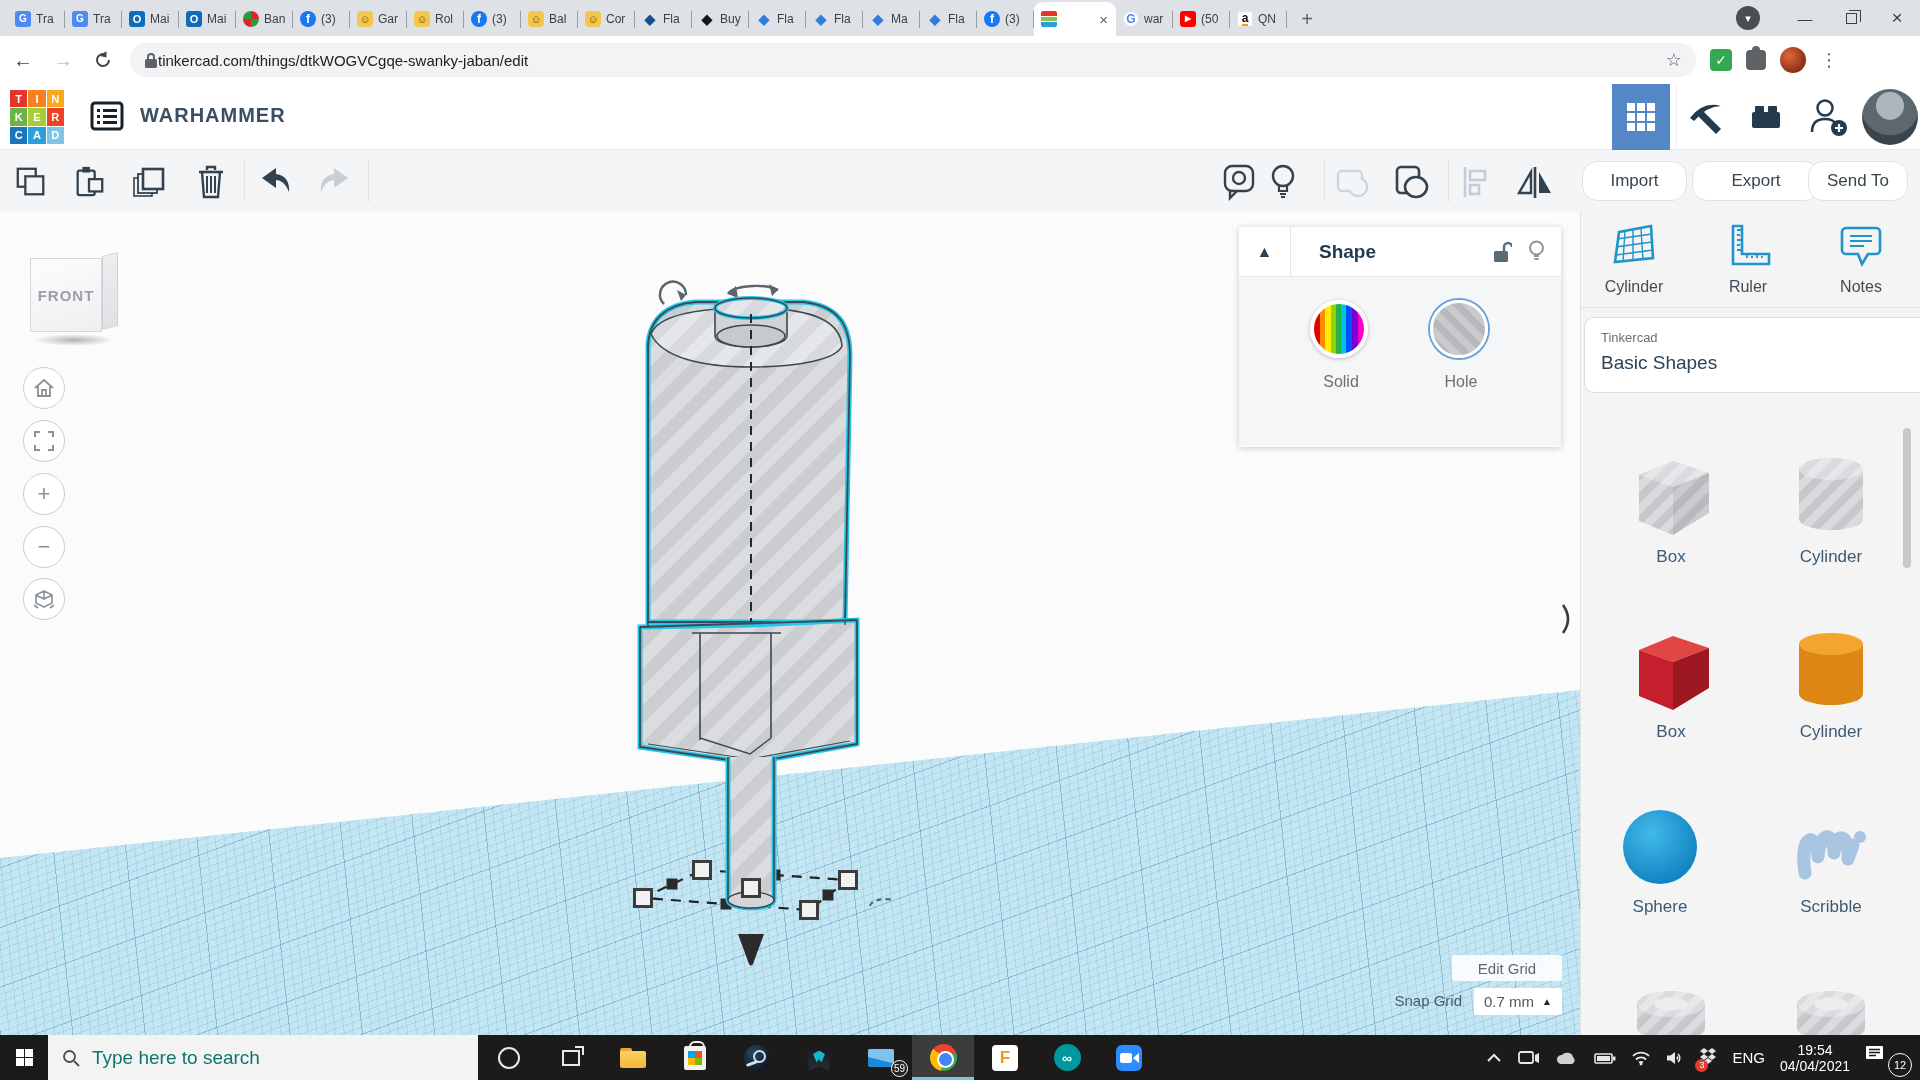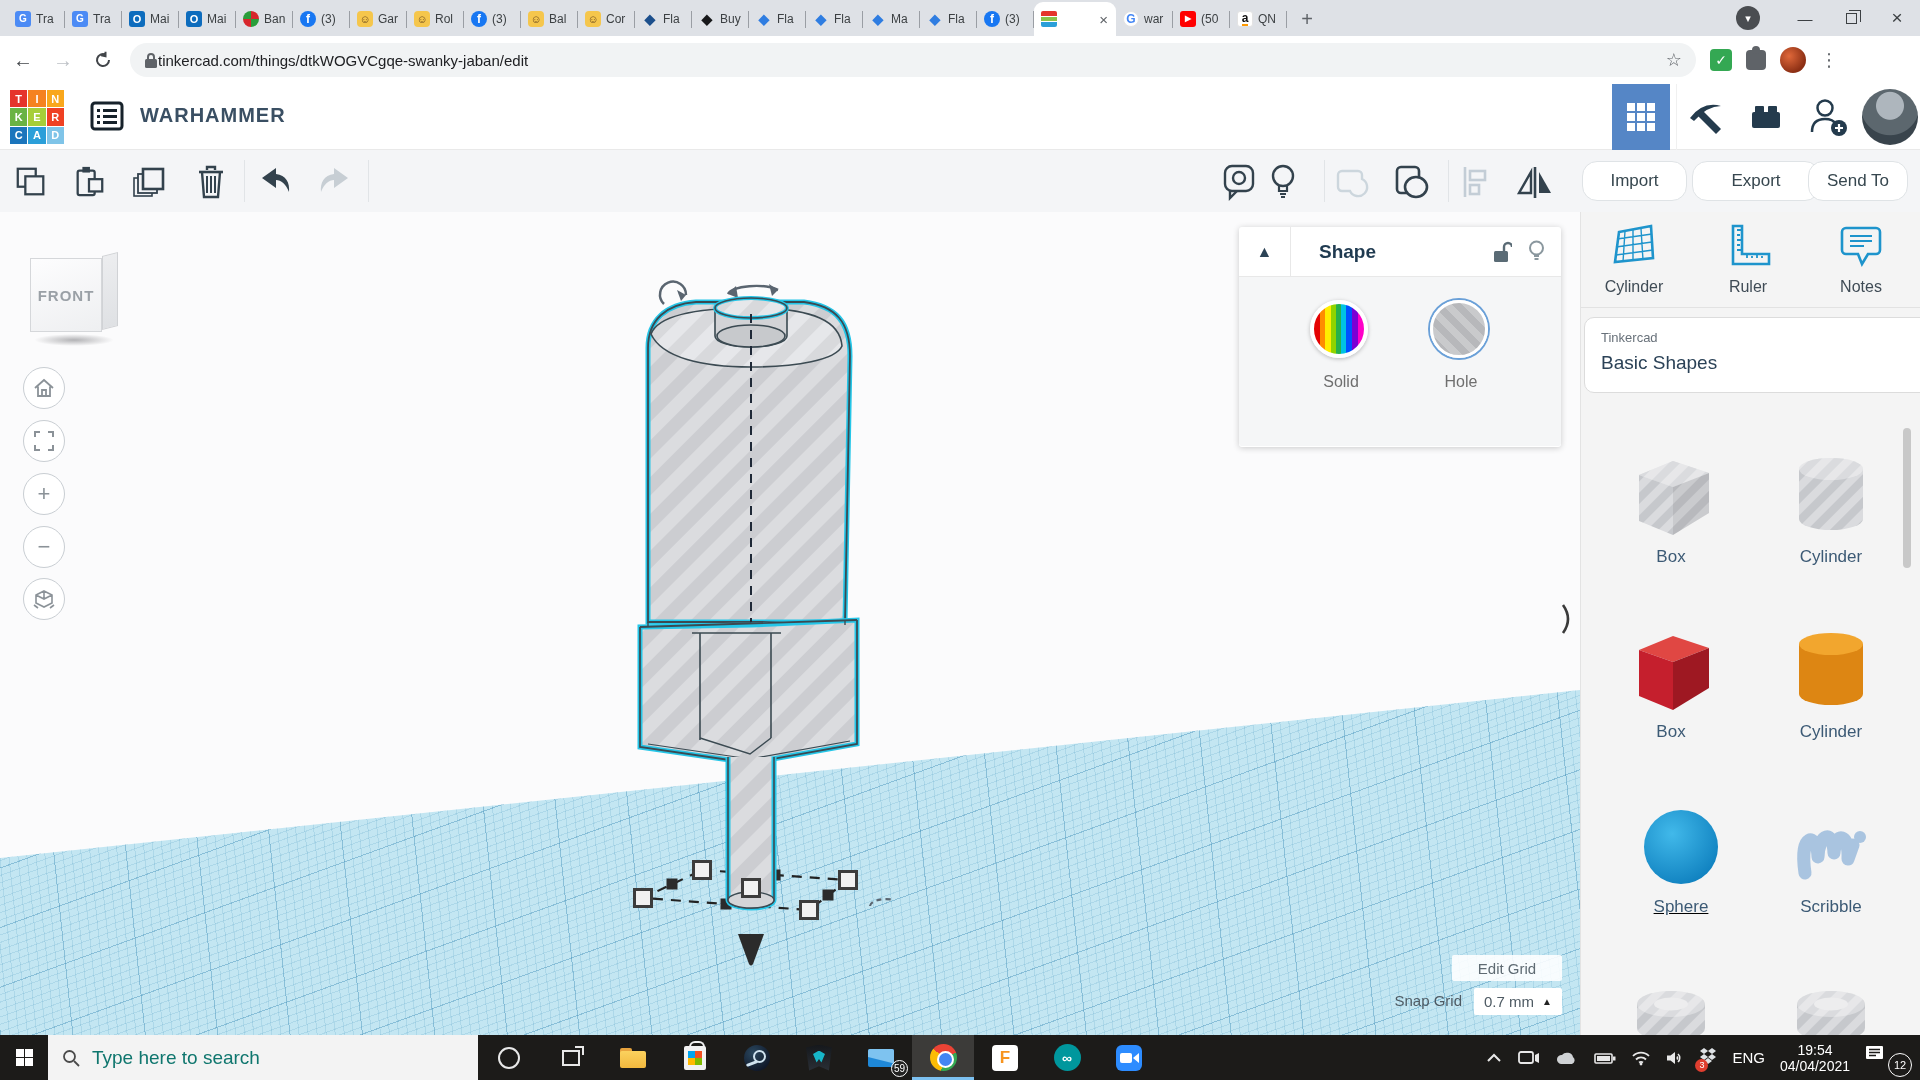--- a/index.html
+++ b/index.html
@@ -718,21 +718,21 @@
                 <radialGradient id="sp3g" cx="38%" cy="32%" r="75%">
                   <stop offset="0%" stop-color="#41b9ea"></stop>
                   <stop offset="100%" stop-color="#0e7fbe"></stop>
                 </radialGradient>
               </defs>
               <path d="M18,26 L18,76 A32,11 0 0 0 82,76 L82,26" fill="#dd8613"></path>
               <ellipse cx="50" cy="26" rx="32" ry="11" fill="#f2a62e"></ellipse>
             </svg></div>
           <div class="slabel">Cylinder</div>
         </div>
-        <div class="shape-item" style="left: 40px; top: 581px; text-decoration: underline;">
+        <div class="shape-item" style="left: 19px; top: 581px;">
           <div class="thumb"><svg width="100" height="100" viewBox="0 0 100 100">
               <defs>
                 <pattern id="sp4" width="16" height="16" patternUnits="userSpaceOnUse" patternTransform="rotate(45)">
                   <rect width="16" height="16" fill="#dadbde"></rect>
                   <rect width="8" height="16" fill="#c6c8cc"></rect>
                 </pattern>
                 <radialGradient id="sp4g" cx="38%" cy="32%" r="75%">
                   <stop offset="0%" stop-color="#41b9ea"></stop>
                   <stop offset="100%" stop-color="#0e7fbe"></stop>
                 </radialGradient>

